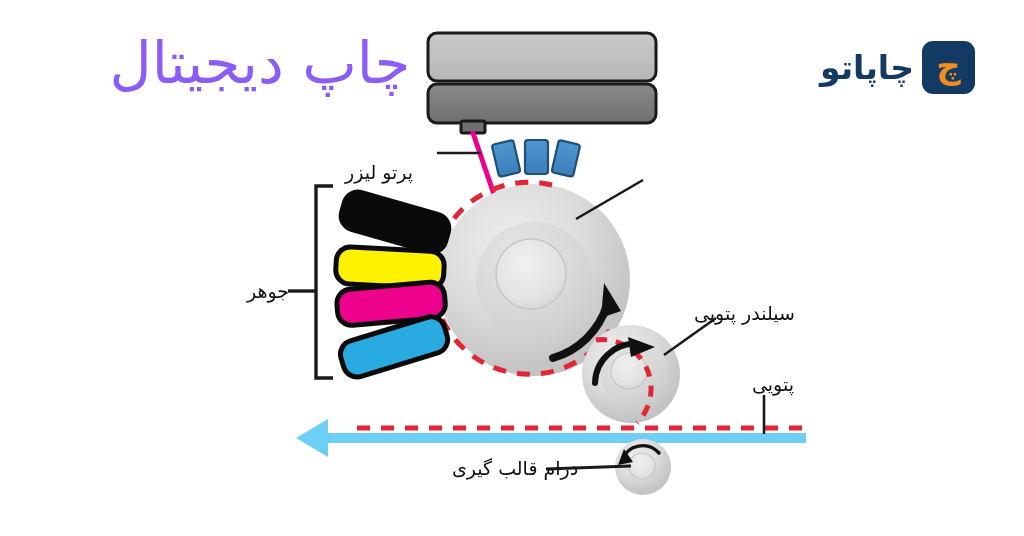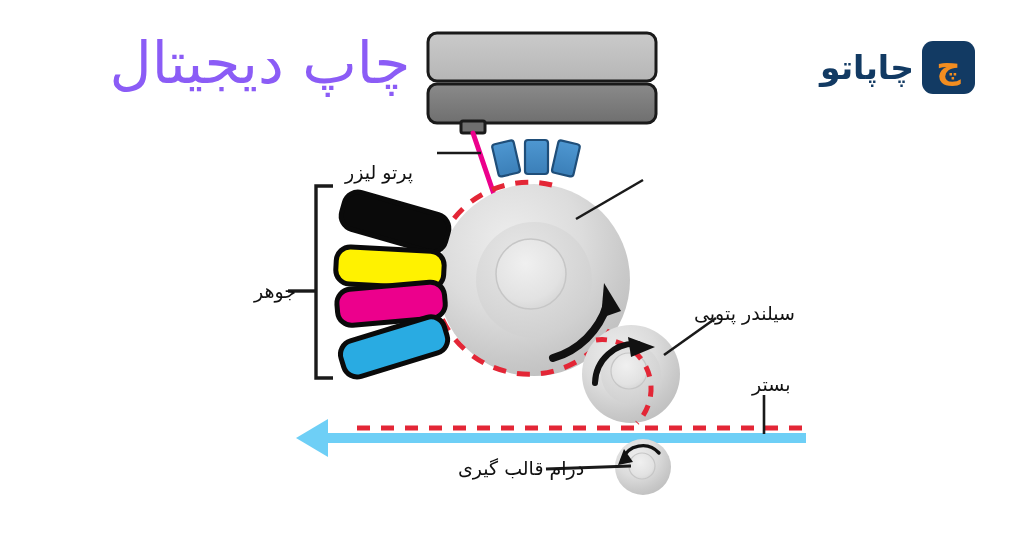--- a/index.html
+++ b/index.html
@@ -92,22 +92,22 @@
     color: #111111;
     font-size: 19px;
     line-height: 1.2;
     white-space: nowrap;
     font-family: "DejaVu Sans", "Liberation Sans", sans-serif;
   }
   .lbl-laser      { left: 345px; top: 141px; margin-top: 20px; }
   .lbl-imaging    { left: 650px; top: 172px; }
   .lbl-blanket    { left: 694px; top: 302px; }
   .lbl-substrate  { left: 752px; top: 373px; }
-  .lbl-forming    { left: 452px; top: 457px; margin-left: 6px; }
-  .lbl-ink        { left: 254px; top: 280px; }
+  .lbl-forming    { left: 452px; top: 457px; }
+  .lbl-ink        { left: 247px; top: 280px; }
 </style>
 </head>
 <body>
 
 <div id="stage">
 
   <div class="title">چاپ دیجیتال</div>
 
   <div class="logo">
     <div class="logo-word">چاپاتو</div>
@@ -224,17 +224,17 @@
     </g>
 
     <g>
       <path d="M 333 186 L 316 186 L 316 378 L 333 378" fill="none" stroke="#1a1a1a" stroke-width="3.4"></path>
       <line x1="316" y1="291" x2="288" y2="291" stroke="#1a1a1a" stroke-width="3.4"></line>
     </g>
   </svg>
 
   <div class="dlabel lbl-laser">پرتو لیزر</div>
   <div class="dlabel lbl-blanket">سیلندر پتویی</div>
-  <div class="dlabel lbl-substrate">بستر</div>
+  <div class="dlabel lbl-substrate">پتویی</div>
   <div class="dlabel lbl-forming">درام قالب گیری</div>
   <div class="dlabel lbl-ink">جوهر</div>
 
 </div>
 
 </body></html>

